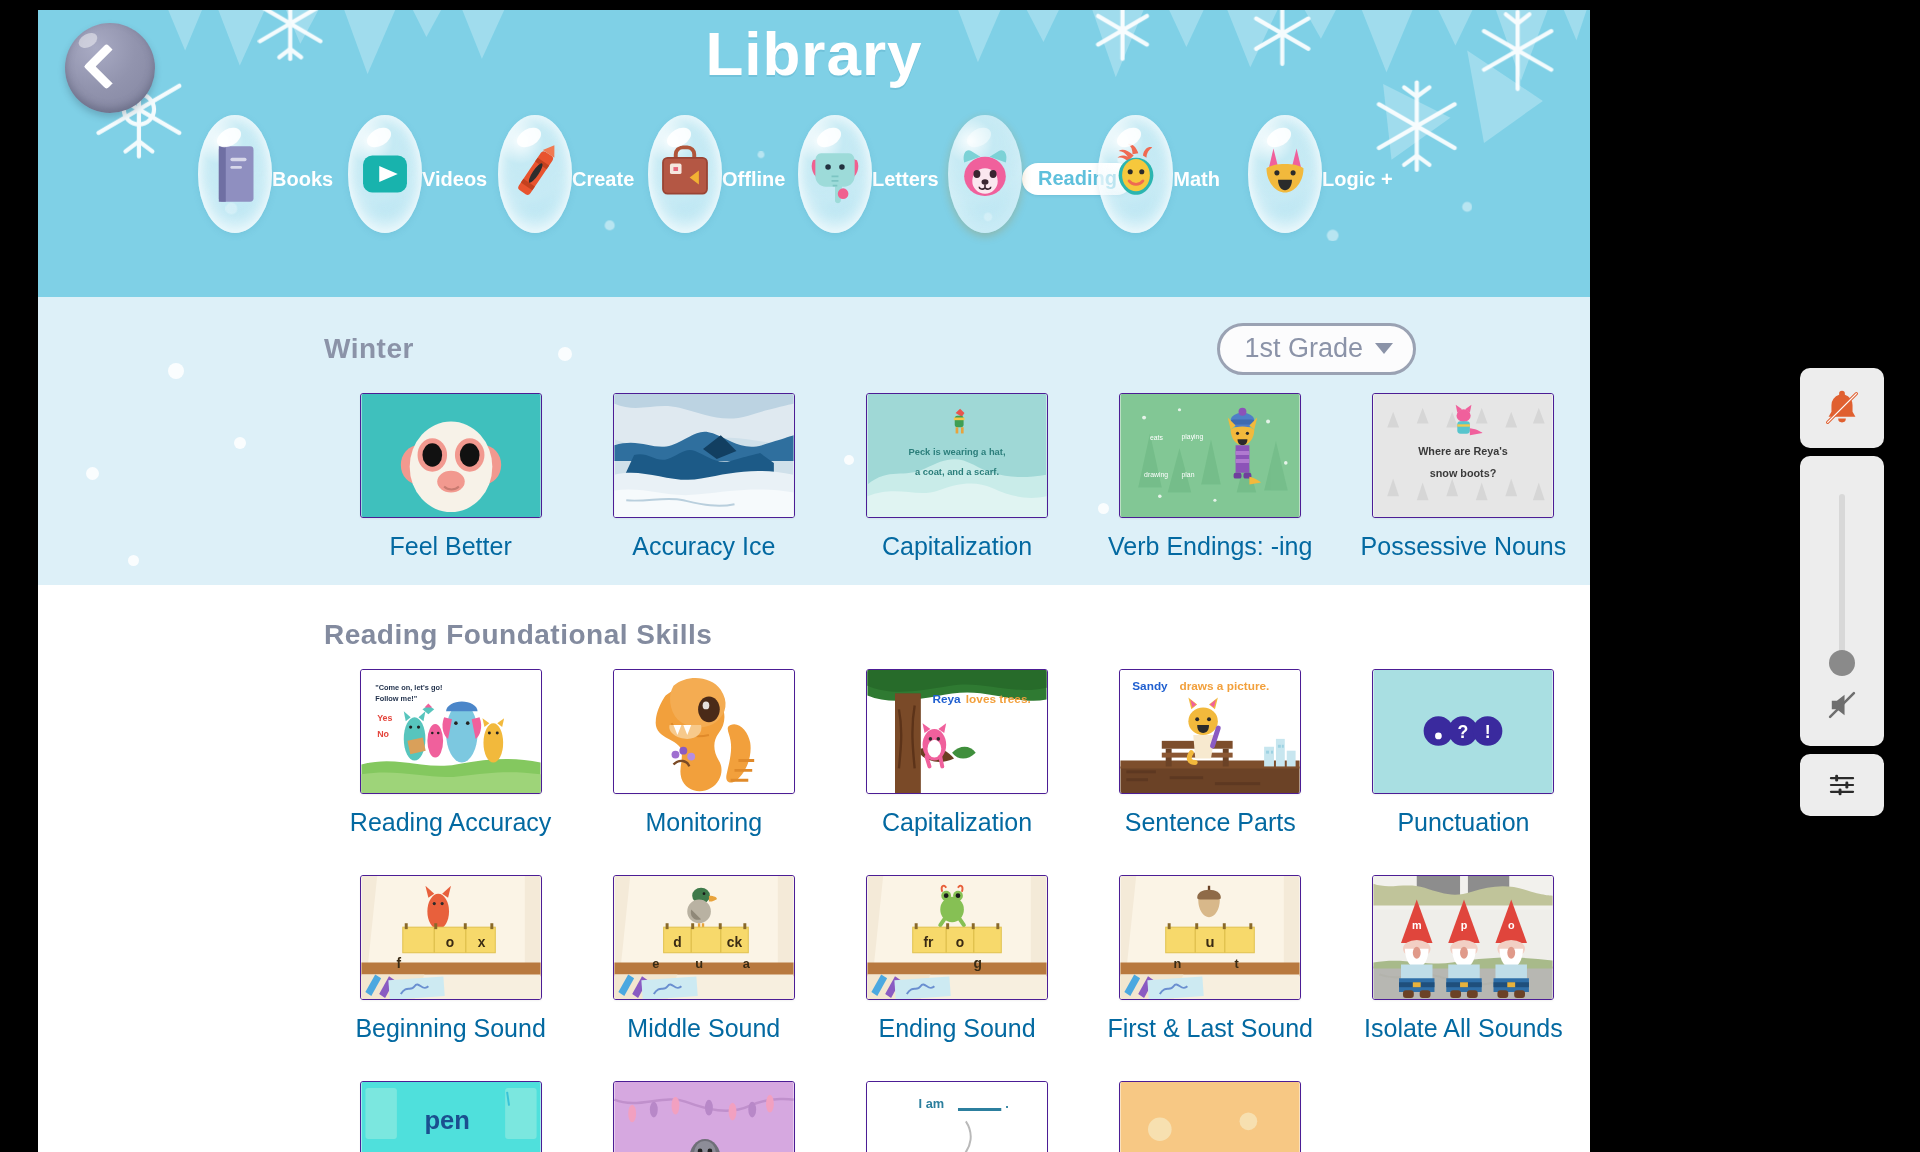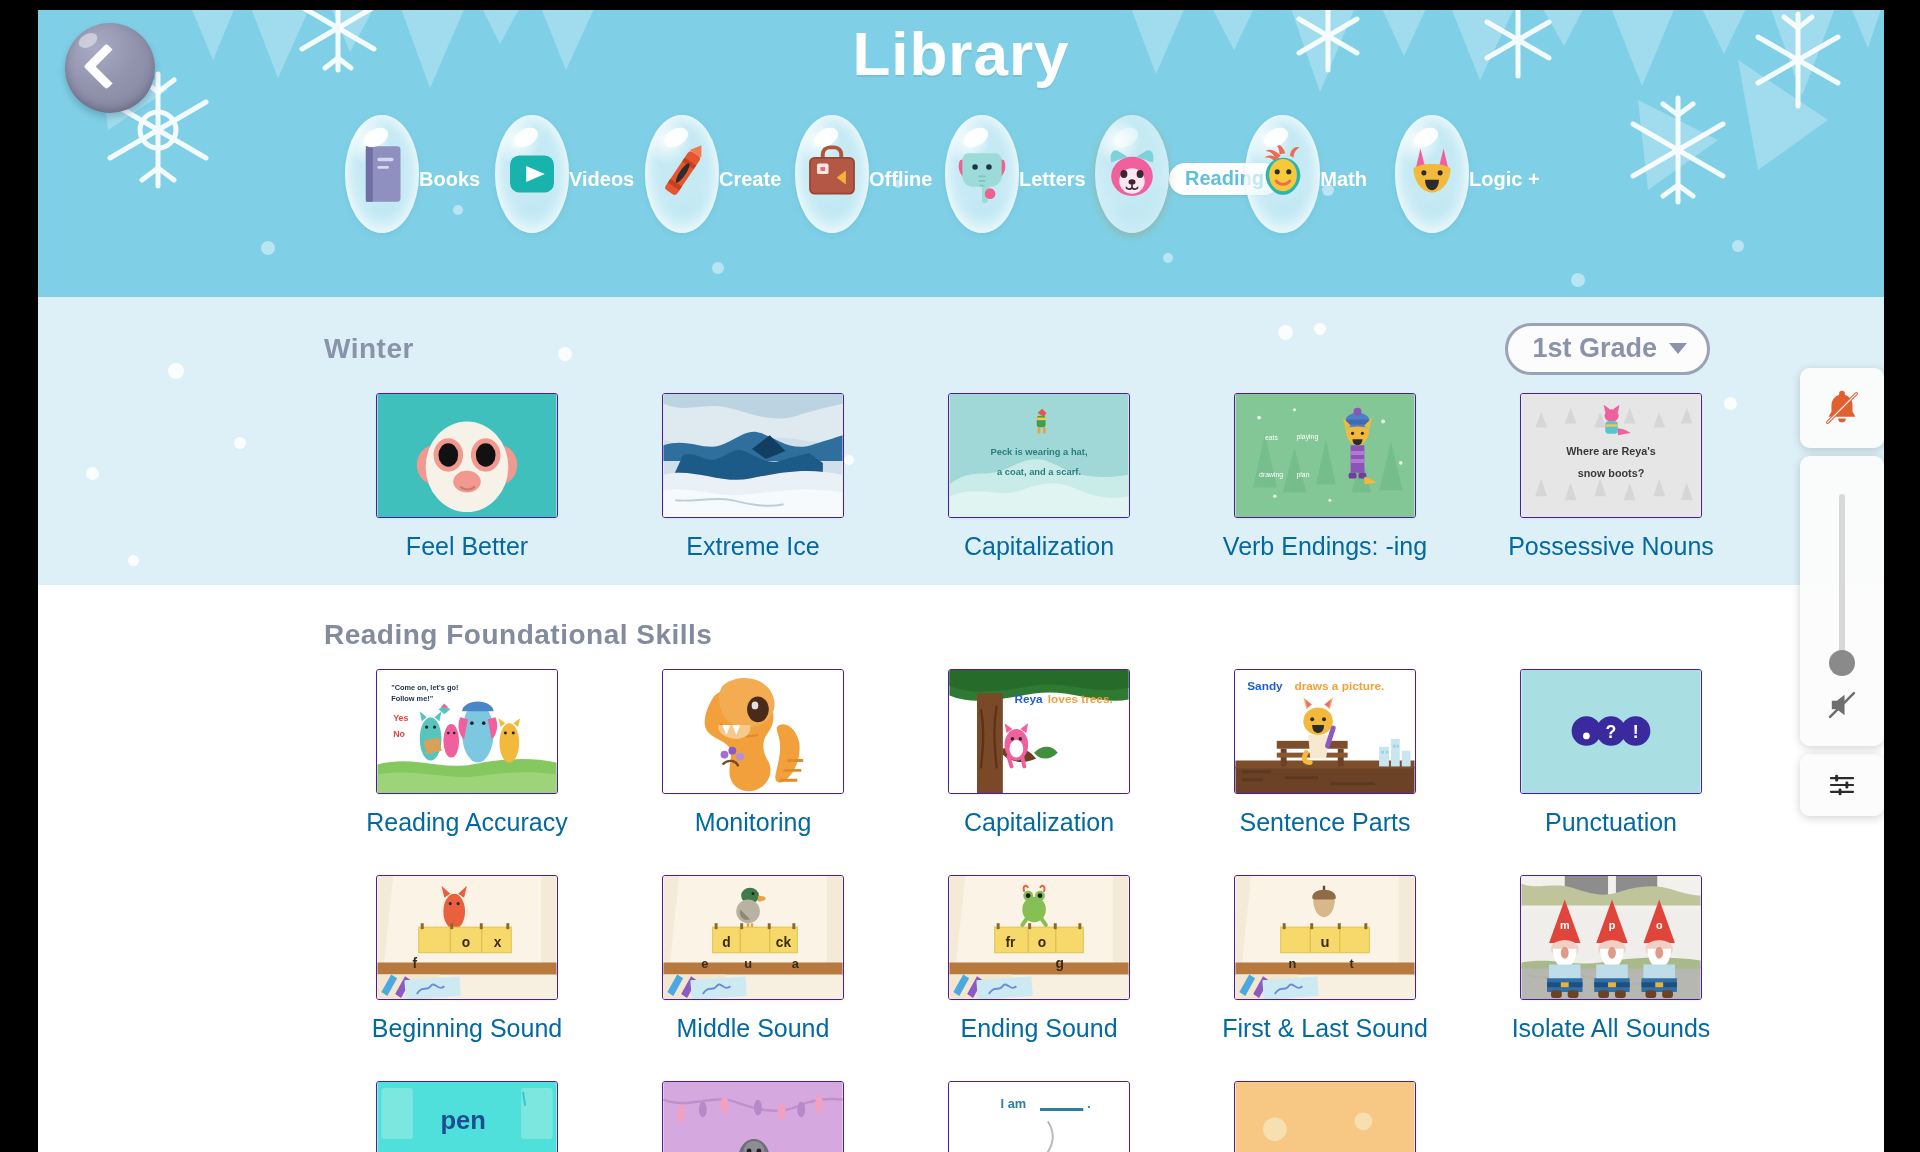--- a/index.html
+++ b/index.html
@@ -13,21 +13,21 @@
   #app {
     position: relative;
     width: 1920px; height: 1152px;
     background: #000;
   }
 
   
   .stage {
     position: absolute;
     left: 38px; top: 0;
-    width: 1846px; height: 1152px;
+    width: 1552px; height: 1152px;
     overflow: hidden;
     background: #ffffff;
   }
 
   
   .header {
     position: relative;
     height: 297px;
     background: #7fd0e6;
     overflow: hidden;
@@ -162,21 +162,21 @@
   .grade-select {
     display: inline-flex;
     align-items: center;
     gap: 12px;
     background: #fcfcfd;
     border: 3px solid #9aa2b3;
     border-radius: 26px;
     padding: 7px 20px 8px 24px;
     color: #8b93a8;
     font-size: 27px;
-    font-weight: bold;
+    font-weight: normal;
     cursor: pointer;
     margin-right: 114px;
   }
   .caret {
     width: 0; height: 0;
     border-left: 9px solid transparent;
     border-right: 9px solid transparent;
     border-top: 11px solid #8b93a8;
   }
 
@@ -525,21 +525,21 @@
               <path d="M0 0h182v48c-30 6-52-8-78-2S28 58 0 46z" fill="#dfe9f0"></path>
               <path d="M0 10c24 10 42-2 66 4s44 16 70 8 46-12 46-12V0H0z" fill="#bcd3e2"></path>
               <path d="M0 52c26-8 40 6 58 0s26-18 42-12 30 18 50 12 32-10 32-10v26H0z" fill="#2f6f9e"></path>
               <path d="M20 62c14-4 22 8 34 4s18-12 28-8 22 14 36 10 30-8 30-8l14 10v18H8z" fill="#1c5a87"></path>
               <path d="M0 82c30-8 58 10 88 4s56-12 94-4v43H0z" fill="#e9f1f6"></path>
               <path d="M0 98c34-4 52 8 86 4s62-8 96-2v25H0z" fill="#f6fafc"></path>
               <path d="M12 108c20 2 40-4 58 0s34 8 52 4" stroke="#b9cfdd" stroke-width="2" fill="none"></path>
               <path d="M90 56l18-14 16 16-20 8z" fill="#123f61"></path>
             </svg>
           </div>
-          <div class="card-label">Extreme Ice</div>
+          <div class="card-label">Accuracy Ice</div>
         </div>
 
         <div class="card">
           <div class="thumb">
             <svg viewBox="0 0 182 125">
               <rect width="182" height="125" fill="#9fd8d6"></rect>
               <path d="M0 92c22-18 38-6 58-16s32-14 50-4 40 16 74 10v43H0z" fill="#c9ece9"></path>
               <path d="M0 104c30-12 50 2 72-6s38-10 56-2 34 12 54 8v21H0z" fill="#e0f4f2"></path>
               <g transform="translate(86,14) scale(.9)">
                 <path d="M4 6l5-5 5 5-3 4z" fill="#e8554e"></path>

